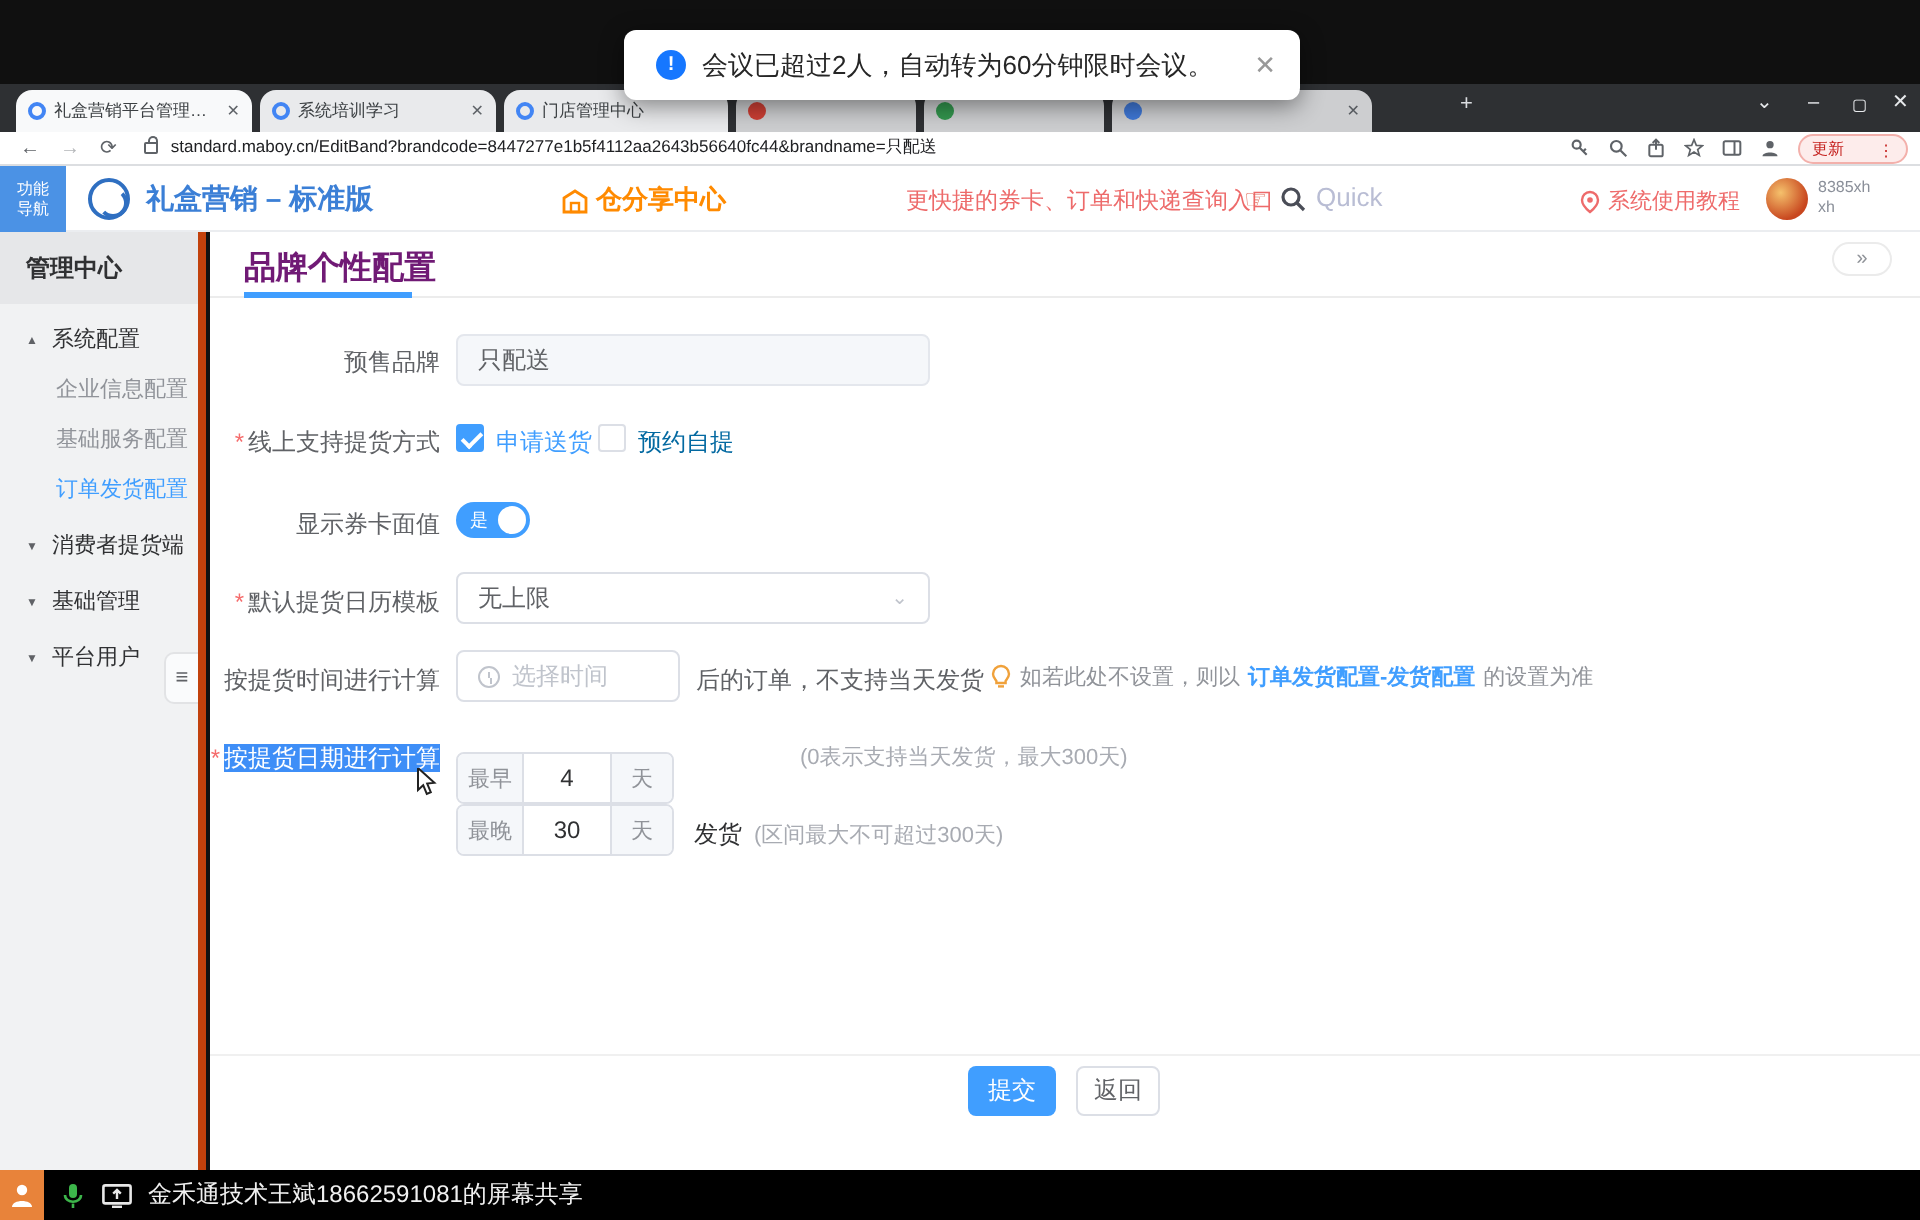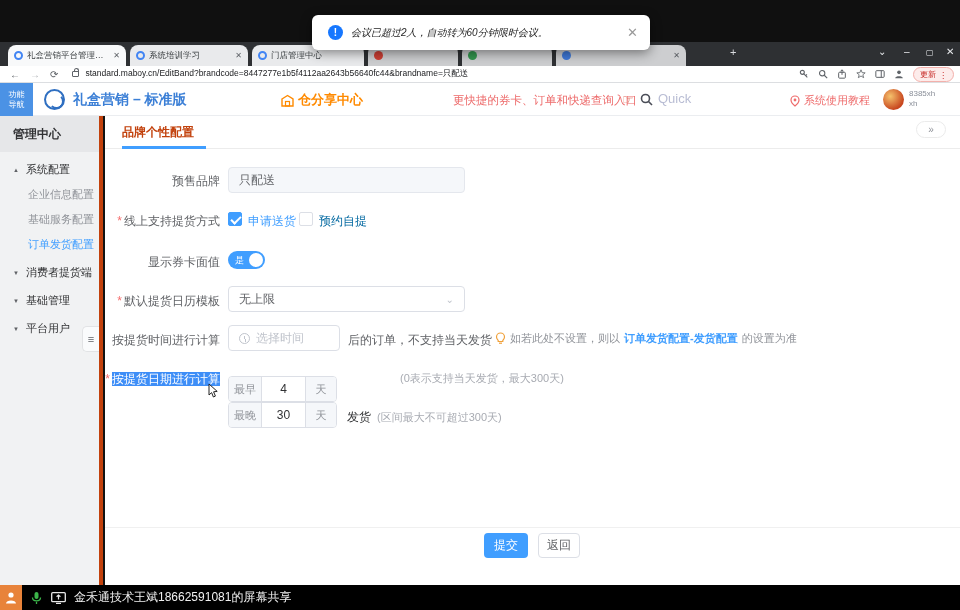--- a/index.html
+++ b/index.html
@@ -7,21 +7,21 @@
   body { font-family:"Liberation Sans","DejaVu Sans",sans-serif; }
   #stage { position:relative; width:960px; height:610px; background:#121212; overflow:hidden; margin:0 auto; }
 
   
   .top-black { position:absolute; left:0; top:0; width:960px; height:42px; background:#101010; }
   .banner { position:absolute; left:312px; top:15px; width:338px; height:35px; background:#fff;
             border-radius:6px; box-shadow:0 3px 12px rgba(0,0,0,.45); z-index:60;
             display:flex; align-items:center; padding:0 12px 0 16px; }
   .banner .info-dot { width:15px; height:15px; border-radius:50%; background:#1677ff; color:#fff;
             font-size:10px; font-weight:bold; text-align:center; line-height:15px; flex:0 0 15px; }
-  .banner .btxt { font-size:10px; color:#262626; margin-left:8px; white-space:nowrap; flex:1;font-style:italic; }
+  .banner .btxt { font-size:13px; color:#262626; margin-left:8px; white-space:nowrap; flex:1; }
   .banner .bclose { color:#999; font-size:13px; cursor:default; margin-left:6px; }
 
   
   .tabstrip { position:absolute; left:0; top:42px; width:960px; height:24px; background:#2e3033; }
   .tab { position:absolute; top:3px; height:21px; background:#e9eaec; border-radius:8px 8px 0 0;
          display:flex; align-items:center; padding:0 6px; font-size:8.5px; color:#3c4043; }
   .tab.active { background:#f8f9fa; }
   .tab .fav { width:9px; height:9px; border-radius:50%; border:2px solid #4285f4; margin-right:4px; flex:0 0 auto; }
   .tab .ttl { white-space:nowrap; overflow:hidden; text-overflow:ellipsis; flex:1; }
   .tab .tclose { margin-left:5px; color:#5f6368; font-size:8px; }
@@ -35,21 +35,21 @@
             border-bottom:1px solid #dcdee1; display:flex; align-items:center; font-size:9px; color:#5f6368; }
   .urlbar .navic { margin-left:10px; font-size:10px; }
   .urlbar .fwd { color:#b4b6b9; }
   .lockic { width:7px; height:6px; border:1px solid #5f6368; border-radius:1px; position:relative; margin:0 6px 0 14px; }
   .lockic:before { content:""; position:absolute; left:1px; top:-4px; width:3px; height:3px;
                    border:1px solid #5f6368; border-bottom:none; border-radius:3px 3px 0 0; }
   .urltxt { font-size:8.5px; color:#202124; white-space:nowrap; }
   .uricons { margin-left:auto; display:flex; align-items:center; gap:9px; padding-right:6px; }
   .uric { width:10px; height:10px; display:inline-block; }
   .updpill { border:1px solid #f3b0ab; background:#fdeceb; color:#c5221f; font-size:8px;
-             border-radius:8px; padding:1px 6px; display:flex; align-items:flex-end; gap:3px; }
+             border-radius:8px; padding:1px 6px; display:flex; align-items:flex-end; gap:17px; }
 
   
   .apphdr { position:absolute; left:0; top:83px; width:960px; height:33px; background:#fff;
             border-bottom:1px solid #ebedf0; z-index:5; }
   .navbox { position:absolute; left:0; top:0; width:33px; height:33px; background:#4b92e5; color:#fff;
             font-size:8px; display:flex; flex-direction:column; align-items:center; justify-content:center; line-height:10px; }
   .logo { position:absolute; left:44px; top:6px; width:21px; height:21px; border-radius:50%;
           border:2px solid #2f6fc1; }
   .logo:after { content:""; position:absolute; left:3px; top:3px; width:11px; height:11px;
           border:2px solid #2f6fc1; border-radius:50%; border-top-color:transparent; border-left-color:transparent; }
@@ -74,21 +74,21 @@
   .sbitem .caret { display:inline-block; width:13px; margin-left:13px; font-size:6px; color:#606266; vertical-align:1px; }
   .sbchild { position:absolute; left:28px; font-size:11px; color:#909399; white-space:nowrap; }
   .sbchild.active { color:#409eff; }
   .sbhandle { position:absolute; right:0; top:210px; width:17px; height:26px; background:#fafbfc;
               border:1px solid #e2e3e5; border-right:none; border-radius:5px 0 0 5px;
               color:#606266; font-size:11px; text-align:center; line-height:24px; }
 
   
   .main { position:absolute; left:105px; top:116px; width:855px; height:469px; background:#fff; }
   .mtabbar { position:absolute; left:0; top:0; width:100%; height:33px; border-bottom:1px solid #ececec; }
-  .mtab { position:absolute; left:17px; top:8px; font-size:12px; font-weight:bold; color:#c2410c; }
+  .mtab { position:absolute; left:17px; top:8px; font-size:16px; font-weight:bold; color:#701a75; }
   .mtabline { position:absolute; left:17px; top:30px; width:84px; height:3px; background:#409eff; }
   .mcollapse { position:absolute; right:14px; top:5px; width:30px; height:17px; border:1px solid #ebebeb;
                border-radius:9px; font-size:10px; color:#909399; text-align:center; line-height:15px; }
 
   .lbl { position:absolute; left:0; width:115px; text-align:right; font-size:12px; color:#606266; white-space:nowrap; }
   .req:before { content:"*"; color:#f56c6c; margin-right:2px; }
   .inp { position:absolute; border:1px solid #dcdfe6; border-radius:4px; height:26px; font-size:12px; color:#606266;
          display:flex; align-items:center; padding:12px 10px; background:#fff; }
   .inp.disabled { background:#f5f7fa; border-color:#e4e7ed; }
 

